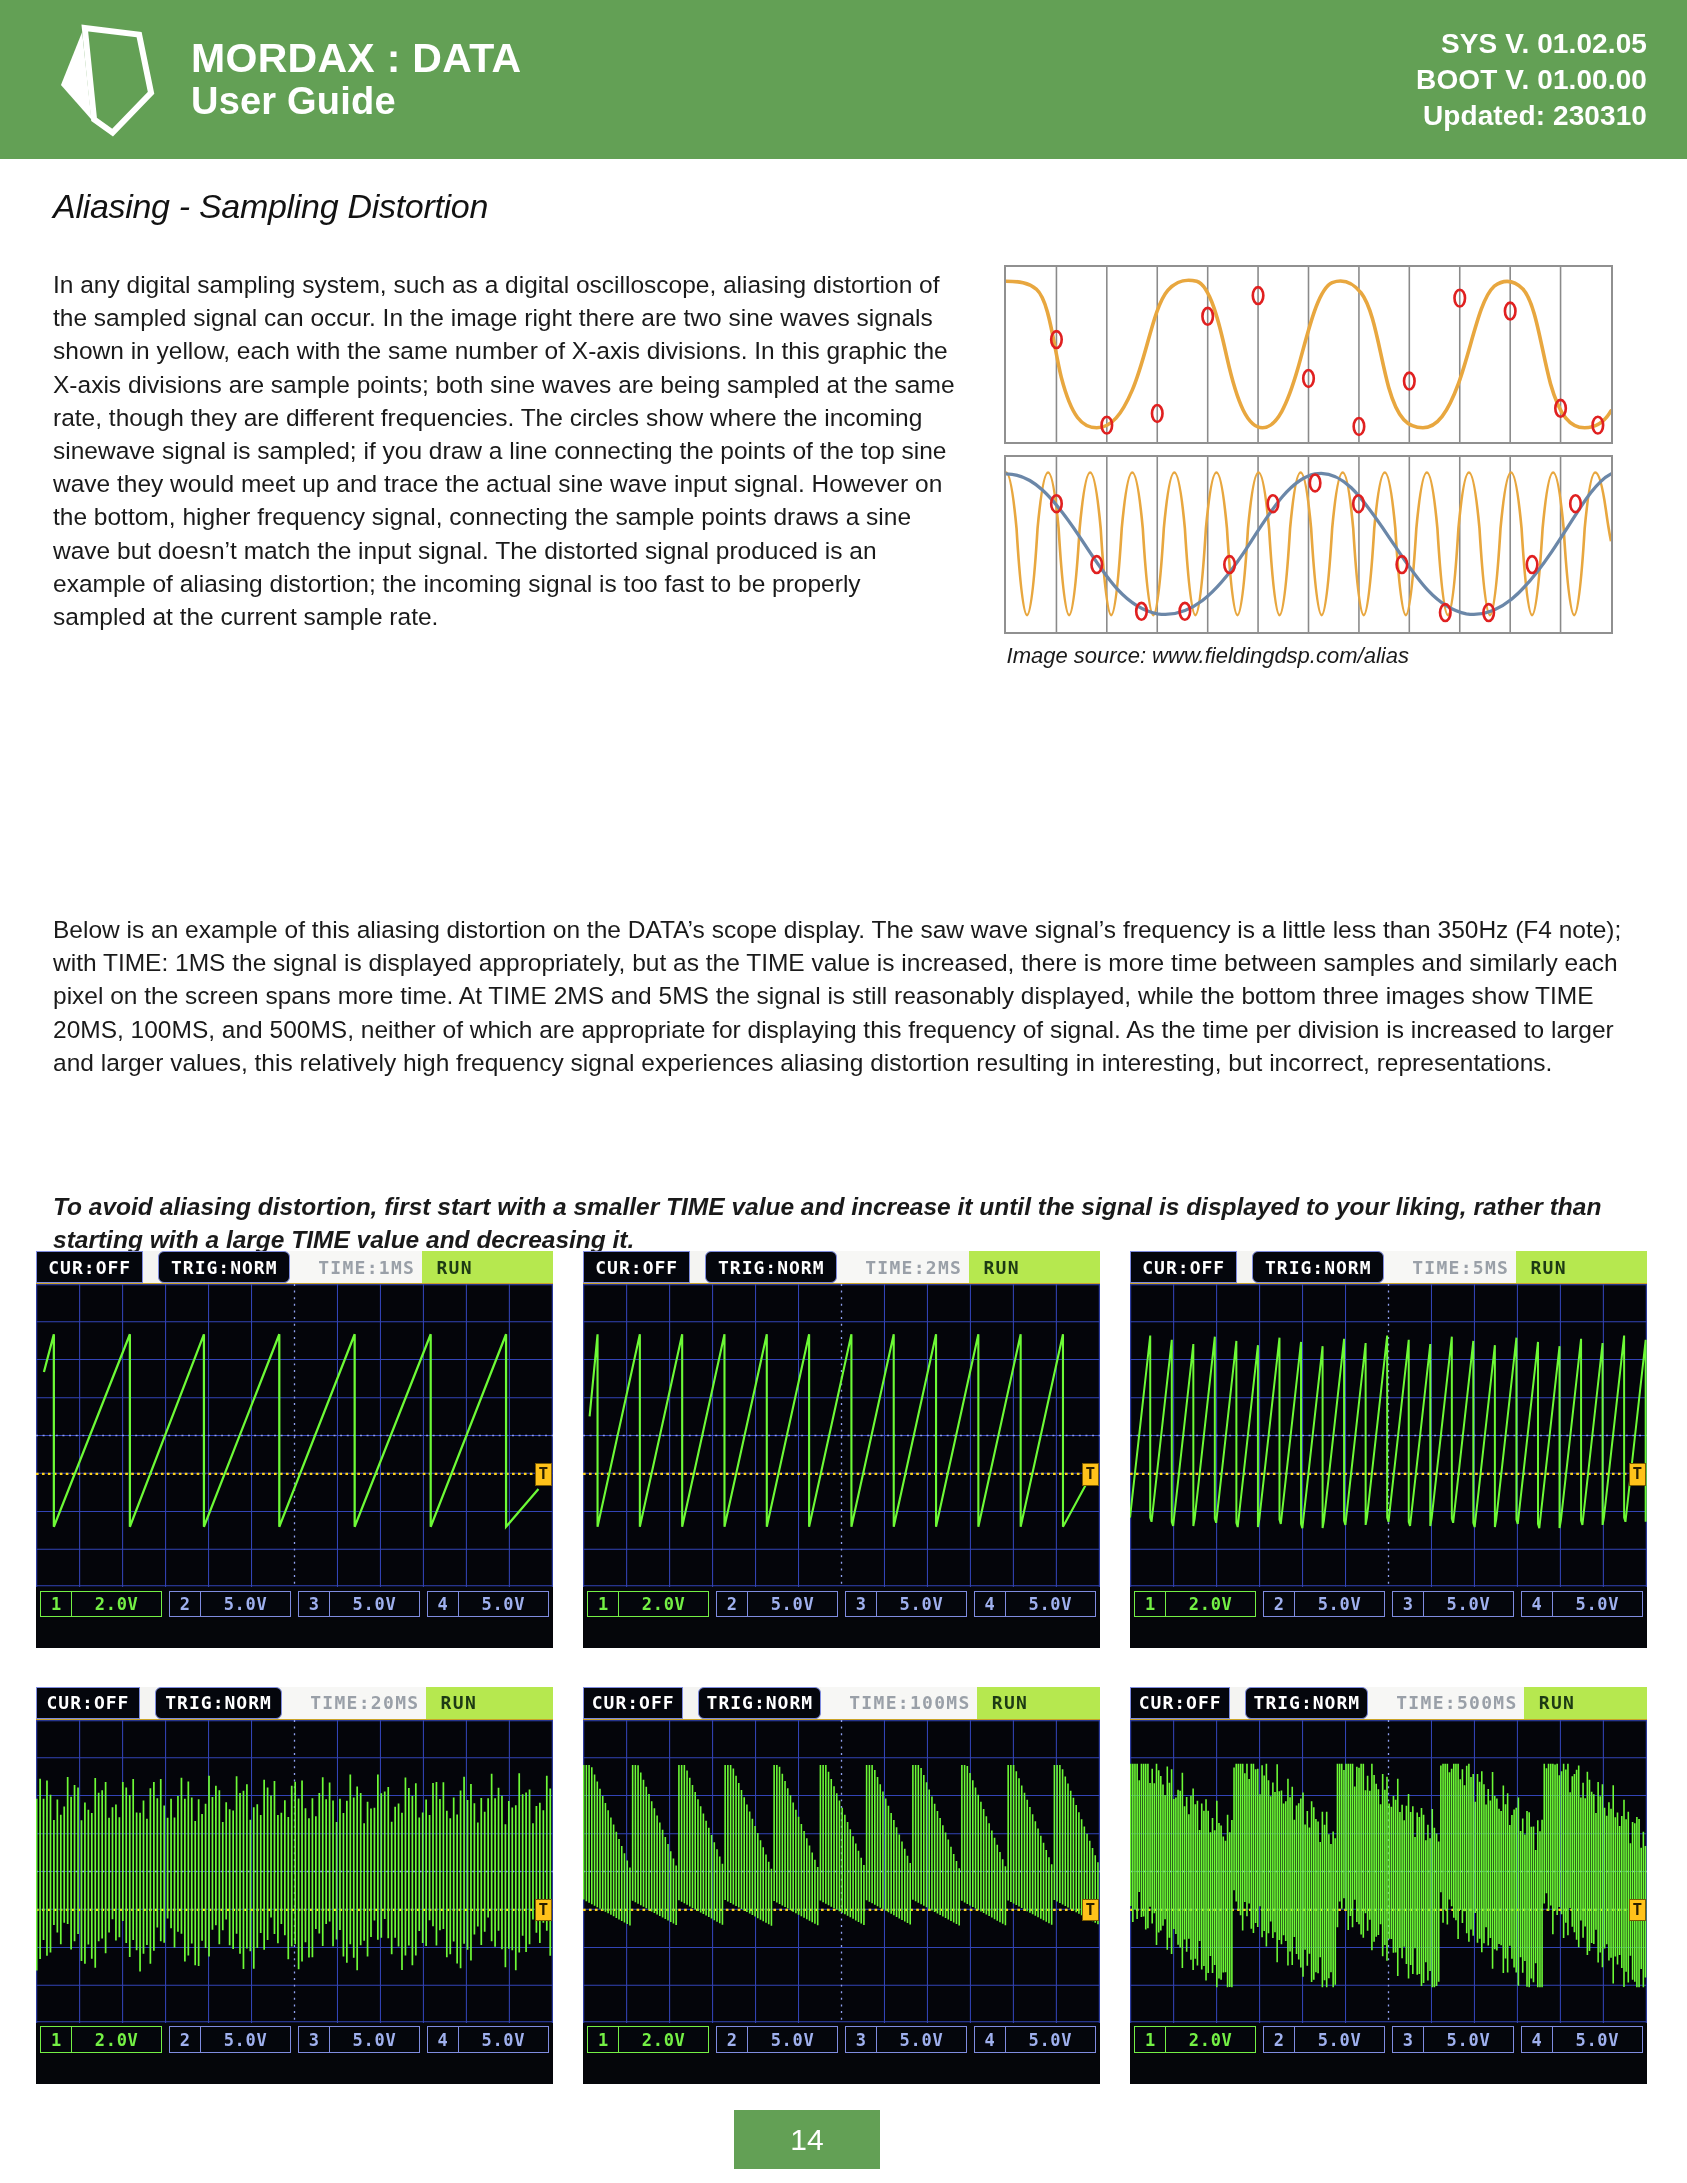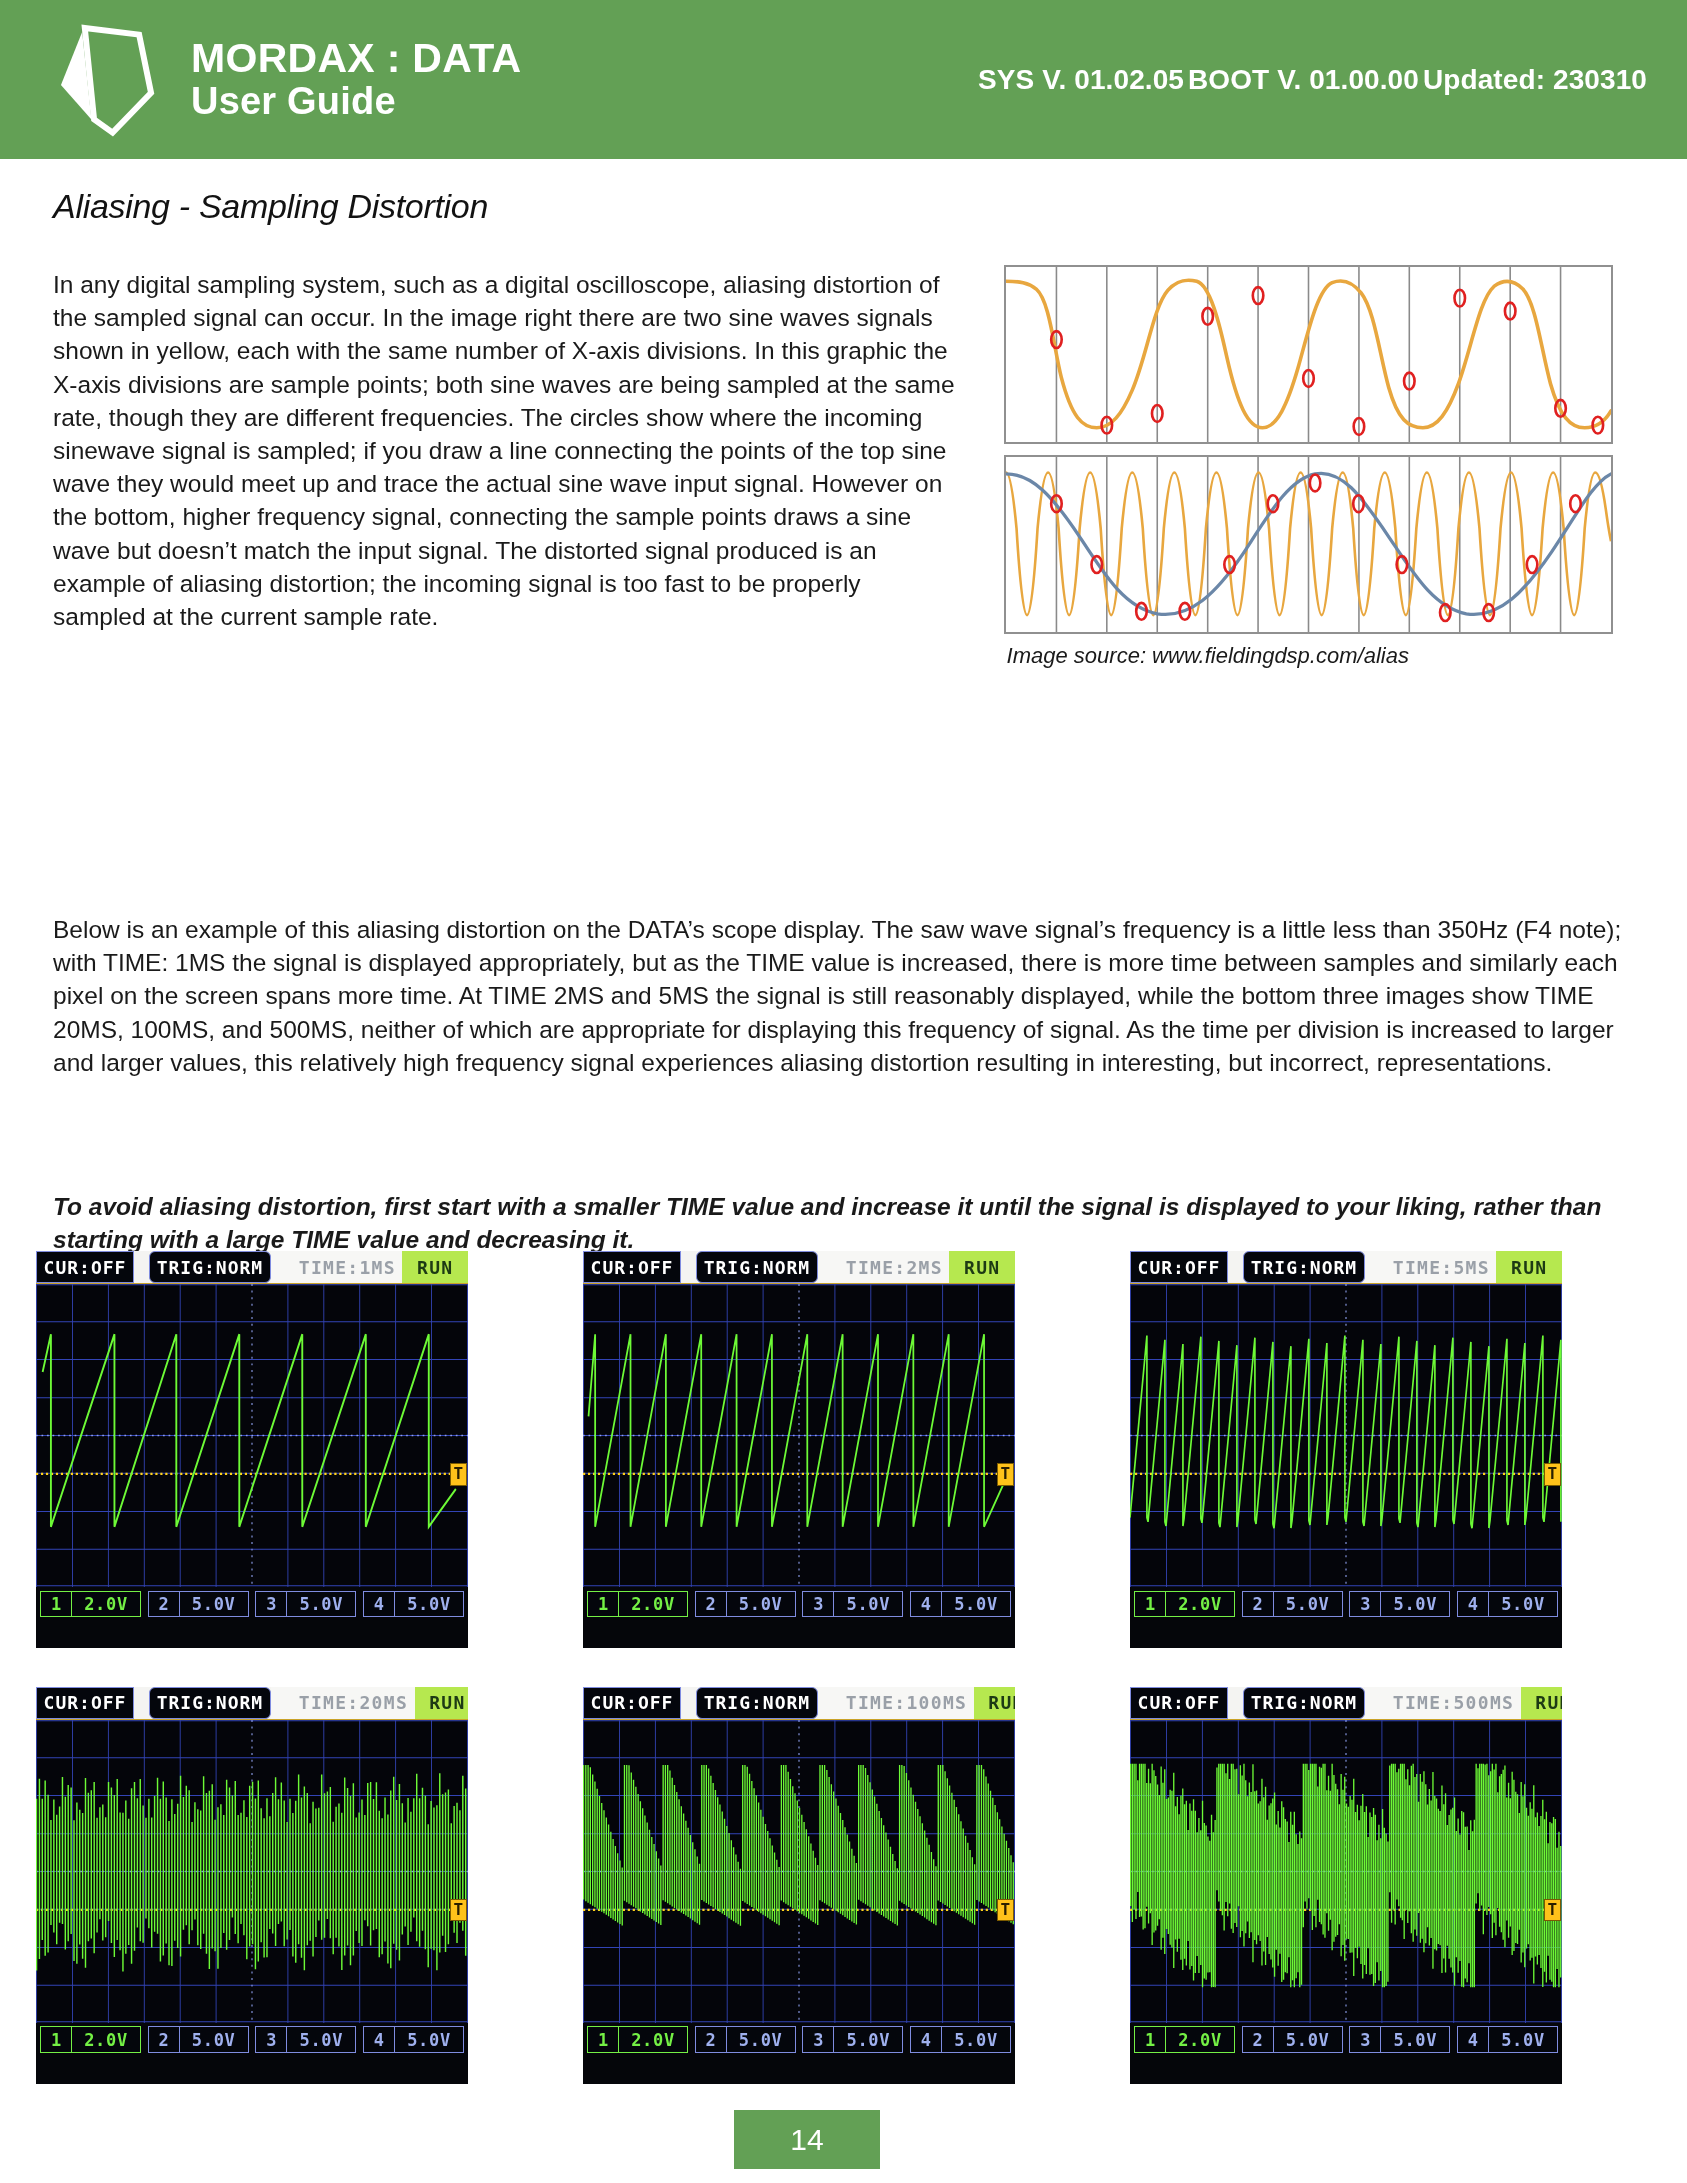--- a/index.html
+++ b/index.html
@@ -56,21 +56,21 @@
   .brand-sub {
     color: #ffffff;
     font-size: 38px;
     font-weight: bold;
     letter-spacing: 0.2px;
     white-space: nowrap;
     margin-top: 2.6px;
   }
   .header-right {
     display: flex;
-    flex-direction: row;
+    flex-direction: column;
     align-items: flex-end;
     justify-content: flex-start;
     gap: 4px;
   }
   .ver-line {
     color: #ffffff;
     font-size: 28px;
     font-weight: bold;
     white-space: nowrap;
     letter-spacing: 0.1px;
@@ -154,21 +154,21 @@
     top: 1092px;
     width: 1601px;
     display: grid;
     grid-template-columns: repeat(3, 517px);
     grid-template-rows: repeat(2, 417px);
     column-gap: 30px;
     row-gap: 18.5px;
   }
   .scope {
     position: relative;
-    width: 432px;
+    width: 517px;
     height: 397px;
     background: #05060a;
     box-sizing: border-box;
     overflow: hidden;
   }
   
   .scope-bar {
     position: relative;
     height: 32px;
     display: flex;

